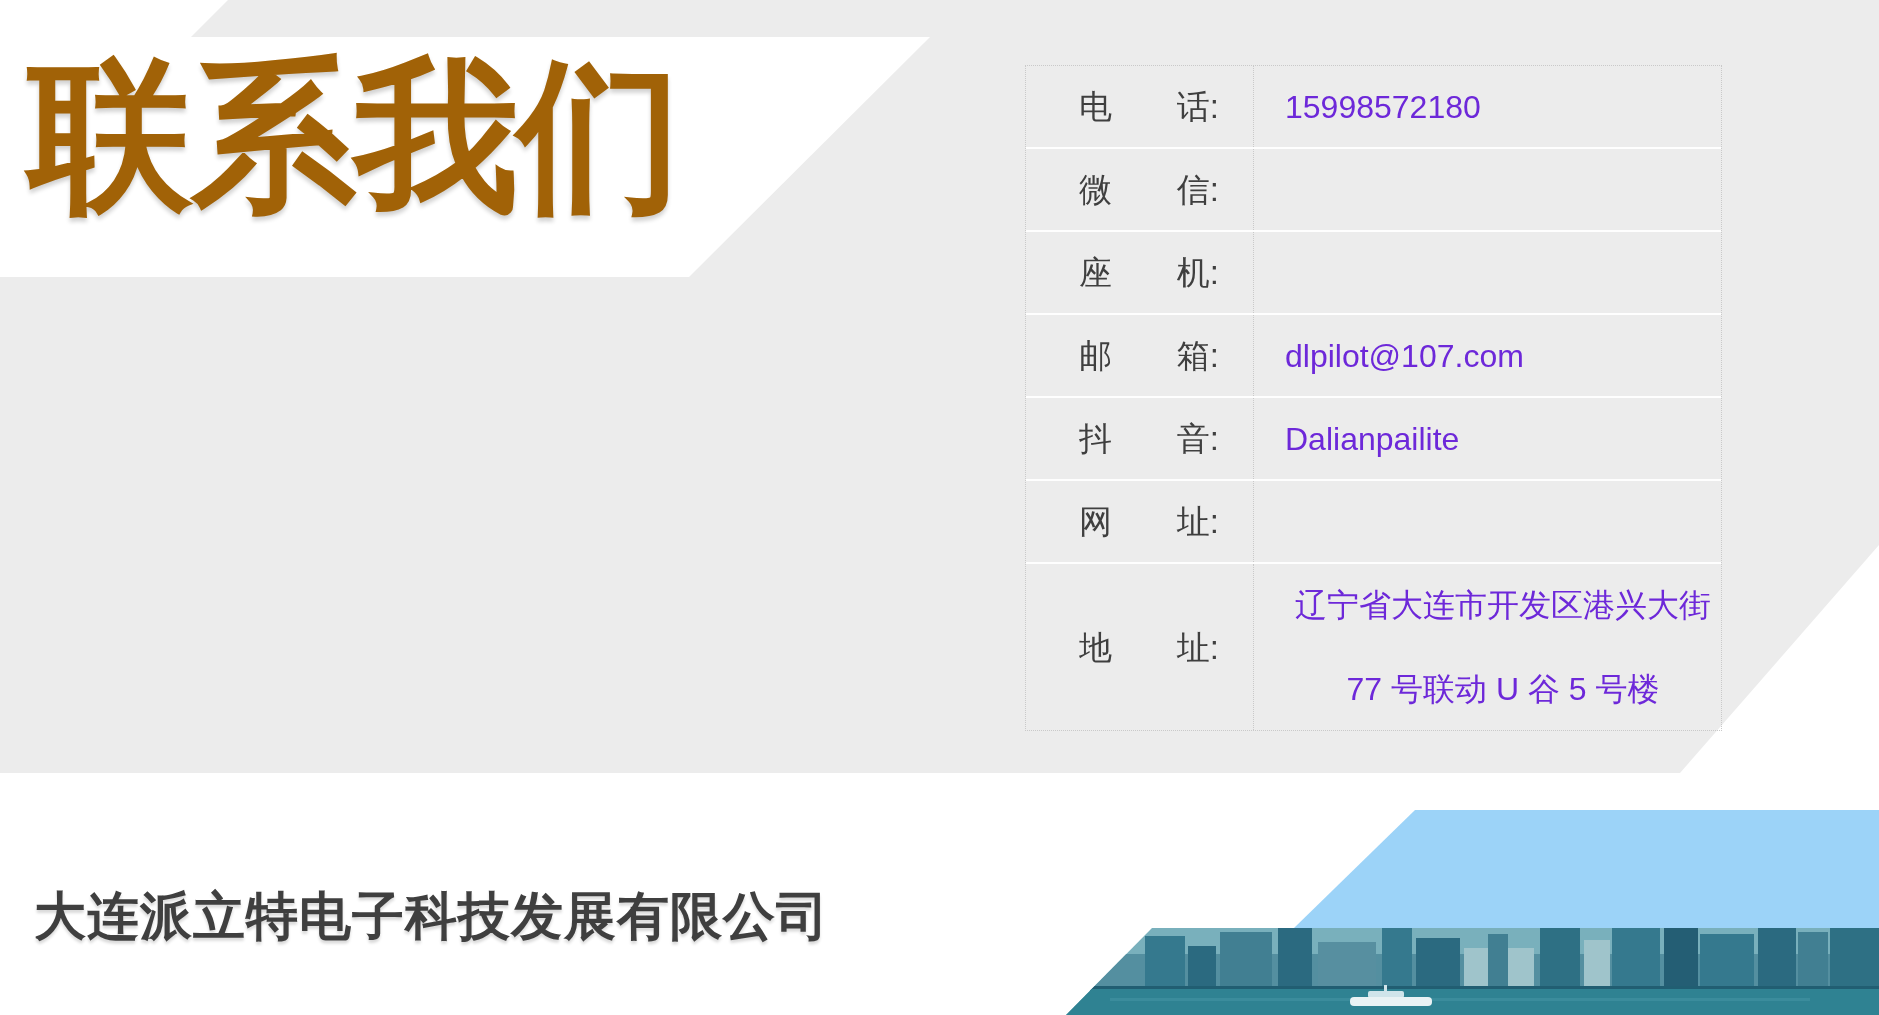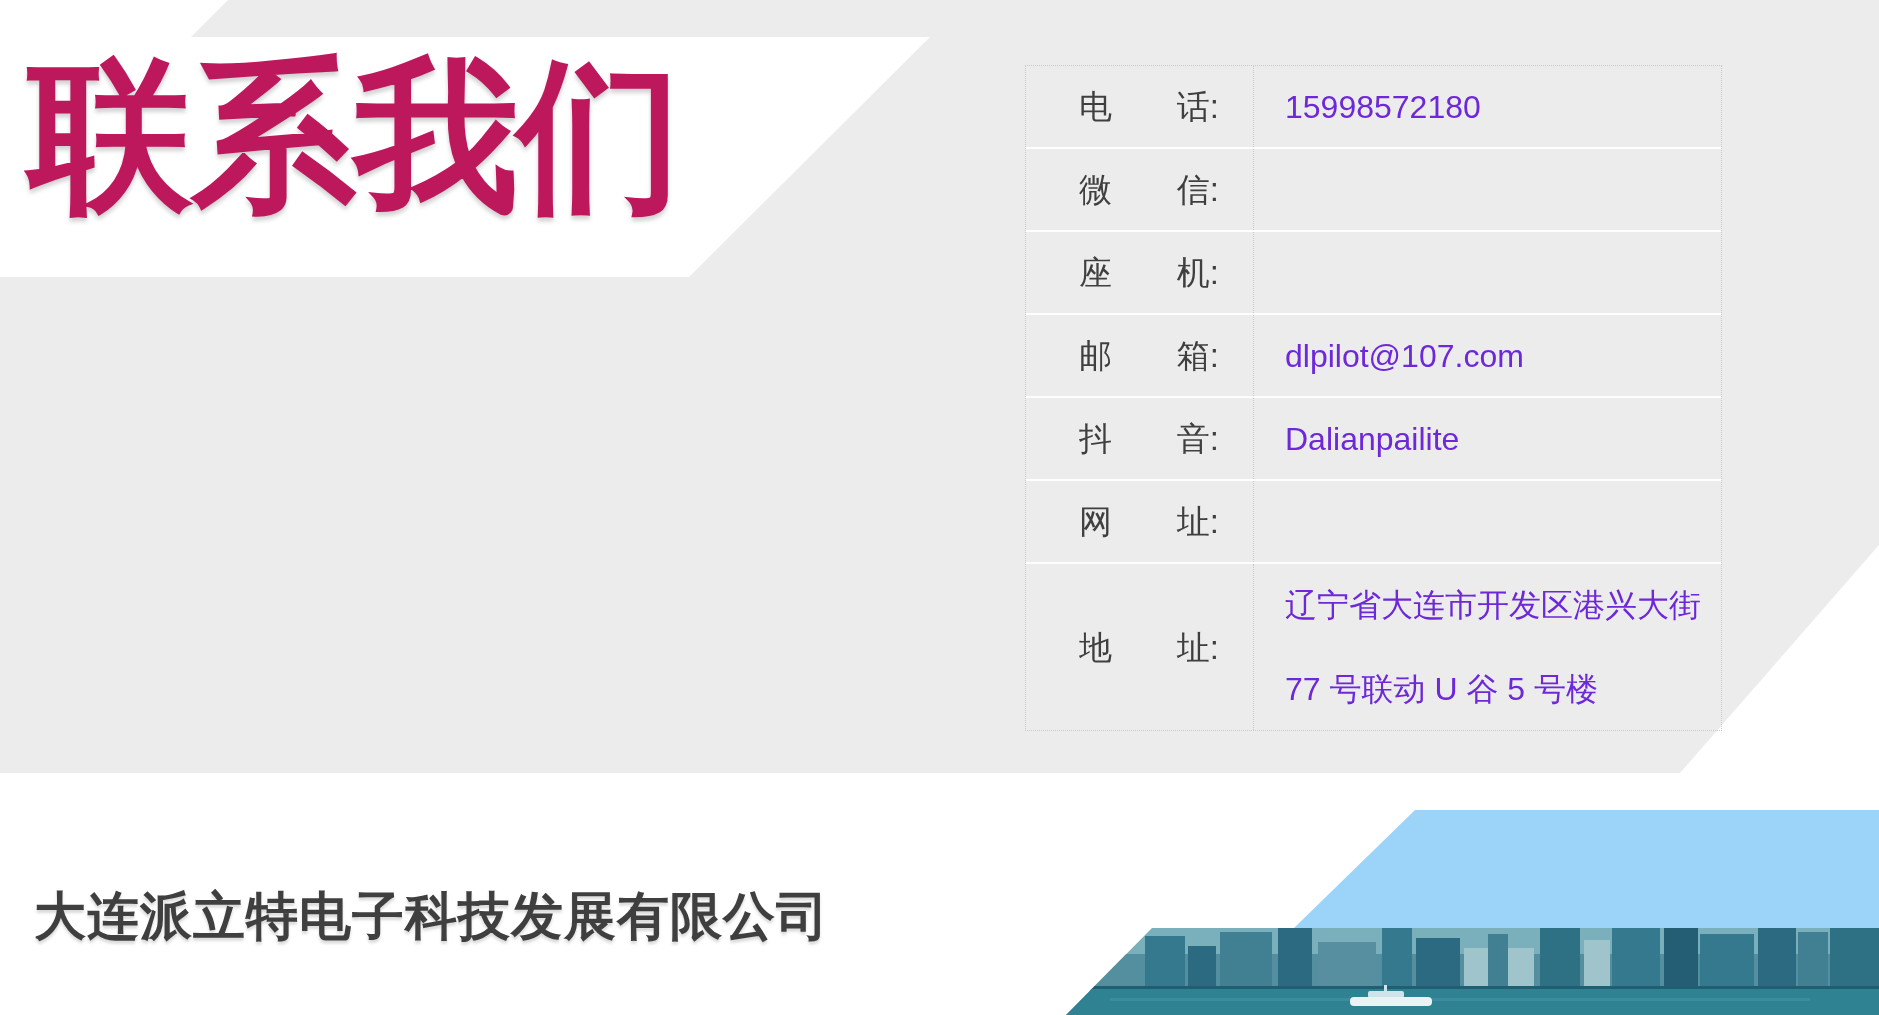--- a/index.html
+++ b/index.html
@@ -17,21 +17,21 @@
     clip-path:polygon(228px 0,1879px 0,1879px 545px,1680px 773px,0 773px,0 228px);
   }
   
   .title-banner{
     background:#ffffff;
     clip-path:polygon(0 37px,930px 37px,689px 277px,0 277px);
   }
   .page-title{
     left:28px;top:42px;
     font-size:165px;font-weight:900;letter-spacing:-2px;line-height:1.15;
-    color:#be185d;
+    color:#a16207;
     text-shadow:0 4px 4px rgba(0,0,0,0.18);
     white-space:nowrap;
   }
 
   
   .contact-table{
     left:1025px;top:65px;width:697px;height:666px;
     border:1px dotted #c9c9c9;
     box-sizing:border-box;
     display:flex;flex-direction:column;
@@ -50,21 +50,21 @@
     margin-left:53px;width:140px;
     display:flex;justify-content:space-between;
     font-size:33px;color:#3f3f3f;line-height:1;
   }
   .cell-value{
     flex:1;display:flex;align-items:center;
     padding-left:31px;box-sizing:border-box;
     font-size:32px;color:#6d28d9;line-height:1;
   }
   .cell-value.two-line{
-    flex-direction:column;align-items:flex-start;justify-content:center;
+    flex-direction:column;align-items:center;justify-content:center;
     gap:52px;
   }
 
   
   .company-name{
     left:34px;top:882px;
     font-size:52px;font-weight:700;color:#3f3f3f;
     letter-spacing:1px;white-space:nowrap;
     text-shadow:0 3px 3px rgba(0,0,0,0.15);
   }

